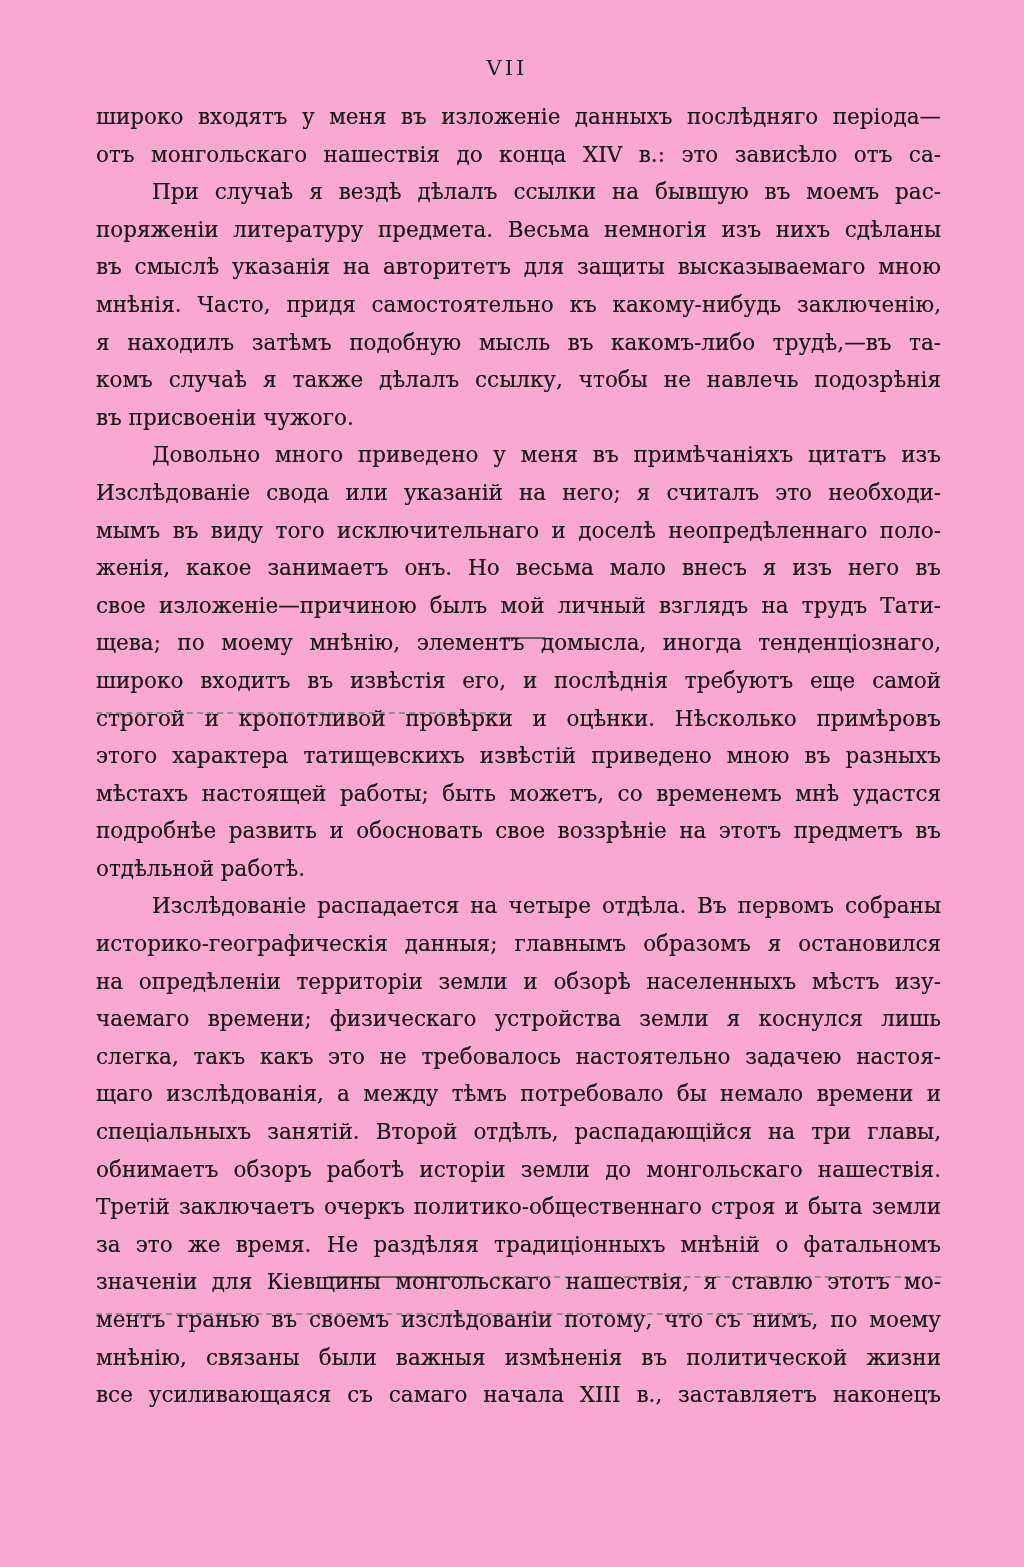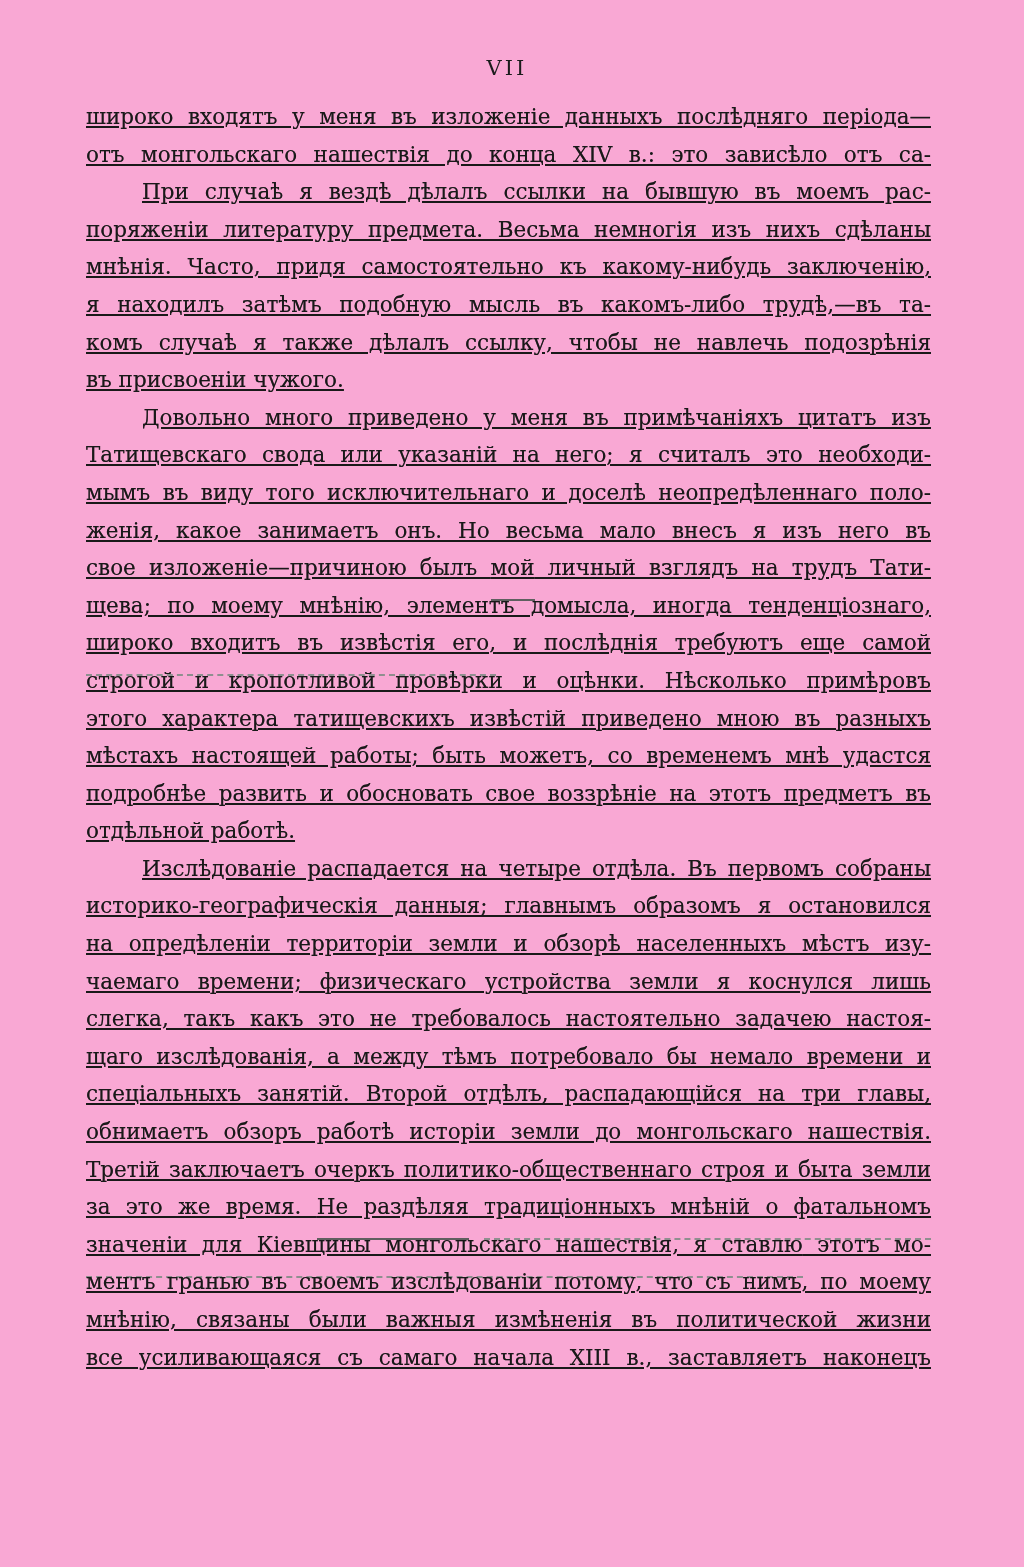--- a/index.html
+++ b/index.html
@@ -21,24 +21,23 @@
     top: 56px;
     left: 0;
     width: 1014px;
     text-align: center;
     font-size: 21px;
     letter-spacing: 3px;
     color: #1c1c1c;
   }
   .text-block {
     position: absolute;
-    left: 86px;
+    left: 96px;
     top: 98px;
     width: 845px;
-    text-decoration: underline;
   }
   .line {
     font-size: 21.5px;
     line-height: 37.6px;
     text-align: justify;
     text-align-last: justify;
     text-shadow: 0 0 0.5px rgba(20,20,20,0.55);
     white-space: normal;
   }
   .line.indent { text-indent: 56px; }
@@ -50,26 +49,27 @@
 </head>
 <body>
 
 <div class="page">
   <div class="page-number">VII</div>
   <div class="text-block">
       <div class="line">широко входятъ у меня въ изложеніе данныхъ послѣдняго періода—</div>
       <div class="line">отъ монгольскаго нашествія до конца XIV в.: это зависѣло отъ са-</div>
       <div class="line indent">При случаѣ я вездѣ дѣлалъ ссылки на бывшую въ моемъ рас-</div>
       <div class="line">поряженіи литературу предмета. Весьма немногія изъ нихъ сдѣланы</div>
+      <div class="line">въ смыслѣ указанія на авторитетъ для защиты высказываемаго мною</div>
       <div class="line">мнѣнія. Часто, придя самостоятельно къ какому-нибудь заключенію,</div>
       <div class="line">я находилъ затѣмъ подобную мысль въ какомъ-либо трудѣ,—въ та-</div>
       <div class="line">комъ случаѣ я также дѣлалъ ссылку, чтобы не навлечь подозрѣнія</div>
       <div class="line end">въ присвоеніи чужого.</div>
       <div class="line indent">Довольно много приведено у меня въ примѣчаніяхъ цитатъ изъ</div>
-      <div class="line">Татищевскаго свода или указаній на него; я считалъ это необходи-</div>
+      <div class="line">Изслѣдованіе свода или указаній на него; я считалъ это необходи-</div>
       <div class="line">мымъ въ виду того исключительнаго и доселѣ неопредѣленнаго поло-</div>
       <div class="line">женія, какое занимаетъ онъ. Но весьма мало внесъ я изъ него въ</div>
       <div class="line">свое изложеніе—причиною былъ <span class="pencil solid">мой</span> личный взглядъ на трудъ Тати-</div>
       <div class="line">щева; по моему мнѣнію, элементъ домысла, иногда тенденціознаго,</div>
       <div class="line"><span class="pencil dashed">широко входитъ въ извѣстія его,</span> и послѣднія требуютъ еще самой</div>
       <div class="line">строгой и кропотливой провѣрки и оцѣнки. Нѣсколько примѣровъ</div>
       <div class="line">этого характера татищевскихъ извѣстій приведено мною въ разныхъ</div>
       <div class="line">мѣстахъ настоящей работы; быть можетъ, со временемъ мнѣ удастся</div>
       <div class="line">подробнѣе развить и обосновать свое воззрѣніе на этотъ предметъ въ</div>
       <div class="line end">отдѣльной работѣ.</div>

